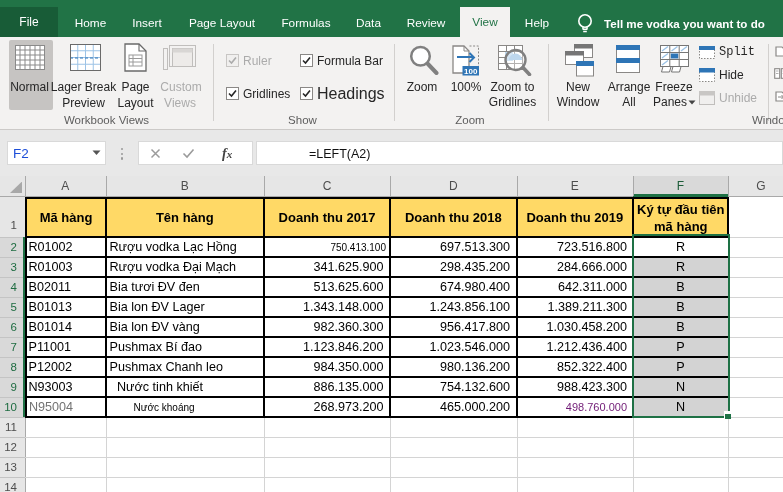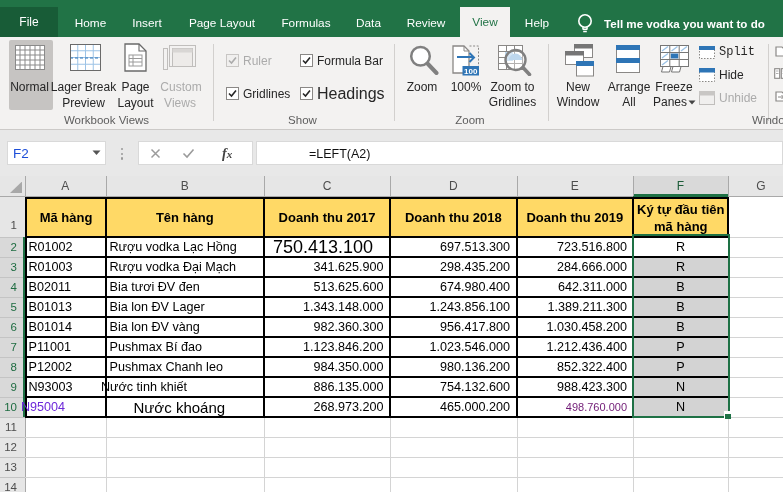--- a/index.html
+++ b/index.html
@@ -304,21 +304,21 @@
 <div class="a" style="left:25px;top:415.5px;width:704.3px;height:2px;background:#000;"></div>
 <div class="a" style="left:66px;top:217px;transform:translate(-50%,-50%);font-size:13px;font-weight:bold;color:#000;white-space:nowrap;">Mã hàng</div>
 <div class="a" style="left:184.8px;top:217px;transform:translate(-50%,-50%);font-size:13px;font-weight:bold;color:#000;white-space:nowrap;">Tên hàng</div>
 <div class="a" style="left:327px;top:217px;transform:translate(-50%,-50%);font-size:13px;font-weight:bold;color:#000;white-space:nowrap;">Doanh thu 2017</div>
 <div class="a" style="left:453.3px;top:217px;transform:translate(-50%,-50%);font-size:13px;font-weight:bold;color:#000;white-space:nowrap;">Doanh thu 2018</div>
 <div class="a" style="left:574.8px;top:217px;transform:translate(-50%,-50%);font-size:13px;font-weight:bold;color:#000;white-space:nowrap;">Doanh thu 2019</div>
 <div class="a" style="left:680.8px;top:208.5px;transform:translate(-50%,-50%);font-size:13px;font-weight:bold;color:#000;white-space:nowrap;">Ký tự đầu tiên</div>
 <div class="a" style="left:680.8px;top:226px;transform:translate(-50%,-50%);font-size:13px;font-weight:bold;color:#000;white-space:nowrap;">mã hàng</div>
 <div class="a" style="left:28.5px;top:247.3px;transform:translateY(-50%);font-size:12.6px;color:#000;white-space:nowrap;">R01002</div>
 <div class="a" style="left:109.5px;top:247.3px;transform:translateY(-50%);font-size:12.6px;color:#000;white-space:nowrap;">Rượu vodka Lạc Hồng</div>
-<div class="a" style="left:373px;top:247.3px;transform:translate(-100%,-50%);font-size:18px;color:#000;white-space:nowrap;">750.413.100</div>
+<div class="a" style="left:386px;top:247.3px;transform:translate(-100%,-50%);font-size:10px;color:#000;white-space:nowrap;">750.413.100</div>
 <div class="a" style="left:510px;top:247.3px;transform:translate(-100%,-50%);font-size:12.6px;color:#000;white-space:nowrap;">697.513.300</div>
 <div class="a" style="left:627px;top:247.3px;transform:translate(-100%,-50%);font-size:12.6px;color:#000;white-space:nowrap;">723.516.800</div>
 <div class="a" style="left:680.5px;top:247.3px;transform:translate(-50%,-50%);font-size:12.6px;color:#000;">R</div>
 <div class="a" style="left:28.5px;top:267.3px;transform:translateY(-50%);font-size:12.6px;color:#000;white-space:nowrap;">R01003</div>
 <div class="a" style="left:109.5px;top:267.3px;transform:translateY(-50%);font-size:12.6px;color:#000;white-space:nowrap;">Rượu vodka Đại Mạch</div>
 <div class="a" style="left:383.5px;top:267.3px;transform:translate(-100%,-50%);font-size:12.6px;color:#000;white-space:nowrap;">341.625.900</div>
 <div class="a" style="left:510px;top:267.3px;transform:translate(-100%,-50%);font-size:12.6px;color:#000;white-space:nowrap;">298.435.200</div>
 <div class="a" style="left:627px;top:267.3px;transform:translate(-100%,-50%);font-size:12.6px;color:#000;white-space:nowrap;">284.666.000</div>
 <div class="a" style="left:680.5px;top:267.3px;transform:translate(-50%,-50%);font-size:12.6px;color:#000;">R</div>
 <div class="a" style="left:28.5px;top:287.3px;transform:translateY(-50%);font-size:12.6px;color:#000;white-space:nowrap;">B02011</div>
@@ -345,25 +345,25 @@
 <div class="a" style="left:510px;top:347.3px;transform:translate(-100%,-50%);font-size:12.6px;color:#000;white-space:nowrap;">1.023.546.000</div>
 <div class="a" style="left:627px;top:347.3px;transform:translate(-100%,-50%);font-size:12.6px;color:#000;white-space:nowrap;">1.212.436.400</div>
 <div class="a" style="left:680.5px;top:347.3px;transform:translate(-50%,-50%);font-size:12.6px;color:#000;">P</div>
 <div class="a" style="left:28.5px;top:367.3px;transform:translateY(-50%);font-size:12.6px;color:#000;white-space:nowrap;">P12002</div>
 <div class="a" style="left:109.5px;top:367.3px;transform:translateY(-50%);font-size:12.6px;color:#000;white-space:nowrap;">Pushmax Chanh leo</div>
 <div class="a" style="left:383.5px;top:367.3px;transform:translate(-100%,-50%);font-size:12.6px;color:#000;white-space:nowrap;">984.350.000</div>
 <div class="a" style="left:510px;top:367.3px;transform:translate(-100%,-50%);font-size:12.6px;color:#000;white-space:nowrap;">980.136.200</div>
 <div class="a" style="left:627px;top:367.3px;transform:translate(-100%,-50%);font-size:12.6px;color:#000;white-space:nowrap;">852.322.400</div>
 <div class="a" style="left:680.5px;top:367.3px;transform:translate(-50%,-50%);font-size:12.6px;color:#000;">P</div>
 <div class="a" style="left:28.5px;top:387.3px;transform:translateY(-50%);font-size:12.6px;color:#000;white-space:nowrap;">N93003</div>
-<div class="a" style="left:101px;top:387.3px;transform:translateY(-50%);font-size:12.6px;color:#000;white-space:nowrap;">Nước tinh khiết</div>
+<div class="a" style="left:117px;top:387.3px;transform:translateY(-50%);font-size:12.6px;color:#000;white-space:nowrap;">Nước tinh khiết</div>
 <div class="a" style="left:383.5px;top:387.3px;transform:translate(-100%,-50%);font-size:12.6px;color:#000;white-space:nowrap;">886.135.000</div>
 <div class="a" style="left:510px;top:387.3px;transform:translate(-100%,-50%);font-size:12.6px;color:#000;white-space:nowrap;">754.132.600</div>
 <div class="a" style="left:627px;top:387.3px;transform:translate(-100%,-50%);font-size:12.6px;color:#000;white-space:nowrap;">988.423.300</div>
 <div class="a" style="left:680.5px;top:387.3px;transform:translate(-50%,-50%);font-size:12.6px;color:#000;">N</div>
-<div class="a" style="left:21px;top:407.3px;transform:translateY(-50%);font-size:12.6px;color:#6d28d9;white-space:nowrap;">N95004</div>
-<div class="a" style="left:109.5px;top:407.3px;transform:translateY(-50%);font-size:15px;color:#000;white-space:nowrap;padding-left:24px;">Nước khoáng</div>
+<div class="a" style="left:29px;top:407.3px;transform:translateY(-50%);font-size:12.6px;color:#737373;white-space:nowrap;">N95004</div>
+<div class="a" style="left:109.5px;top:407.3px;transform:translateY(-50%);font-size:10px;color:#000;white-space:nowrap;padding-left:24px;">Nước khoáng</div>
 <div class="a" style="left:383.5px;top:407.3px;transform:translate(-100%,-50%);font-size:12.6px;color:#000;white-space:nowrap;">268.973.200</div>
 <div class="a" style="left:510px;top:407.3px;transform:translate(-100%,-50%);font-size:12.6px;color:#000;white-space:nowrap;">465.000.200</div>
 <div class="a" style="left:627px;top:407.3px;transform:translate(-100%,-50%);font-size:11px;color:#701a75;white-space:nowrap;">498.760.000</div>
 <div class="a" style="left:680.5px;top:407.3px;transform:translate(-50%,-50%);font-size:12.6px;color:#000;">N</div>
 <div class="a" style="left:631.5px;top:233.7px;width:98.8px;height:184px;border:2.4px solid #1E7145;"></div>
 <div class="a" style="left:724.3px;top:410.6px;width:6px;height:7.1px;background:#fff;"></div>
 <div class="a" style="left:725.1px;top:413.6px;width:5.6px;height:5.4px;background:#1E7145;"></div>
 </body></html>

